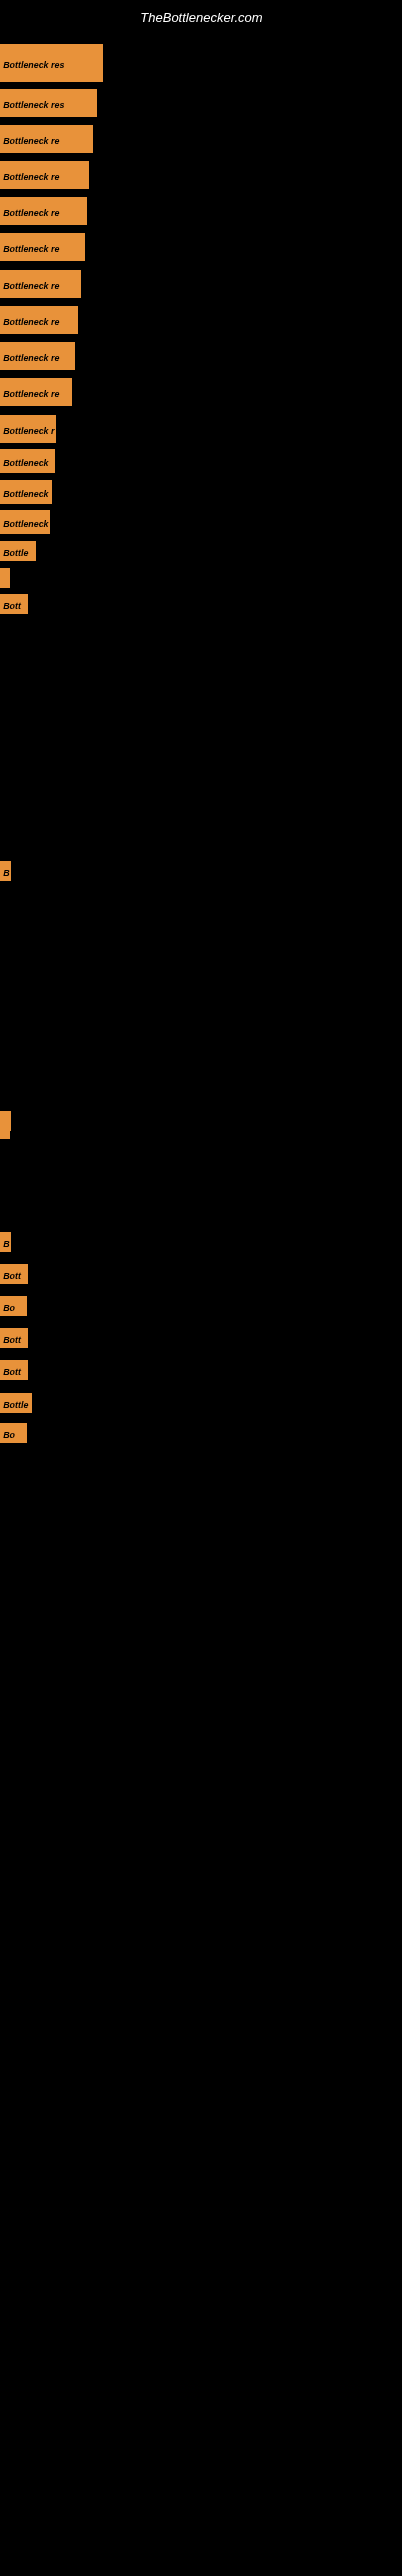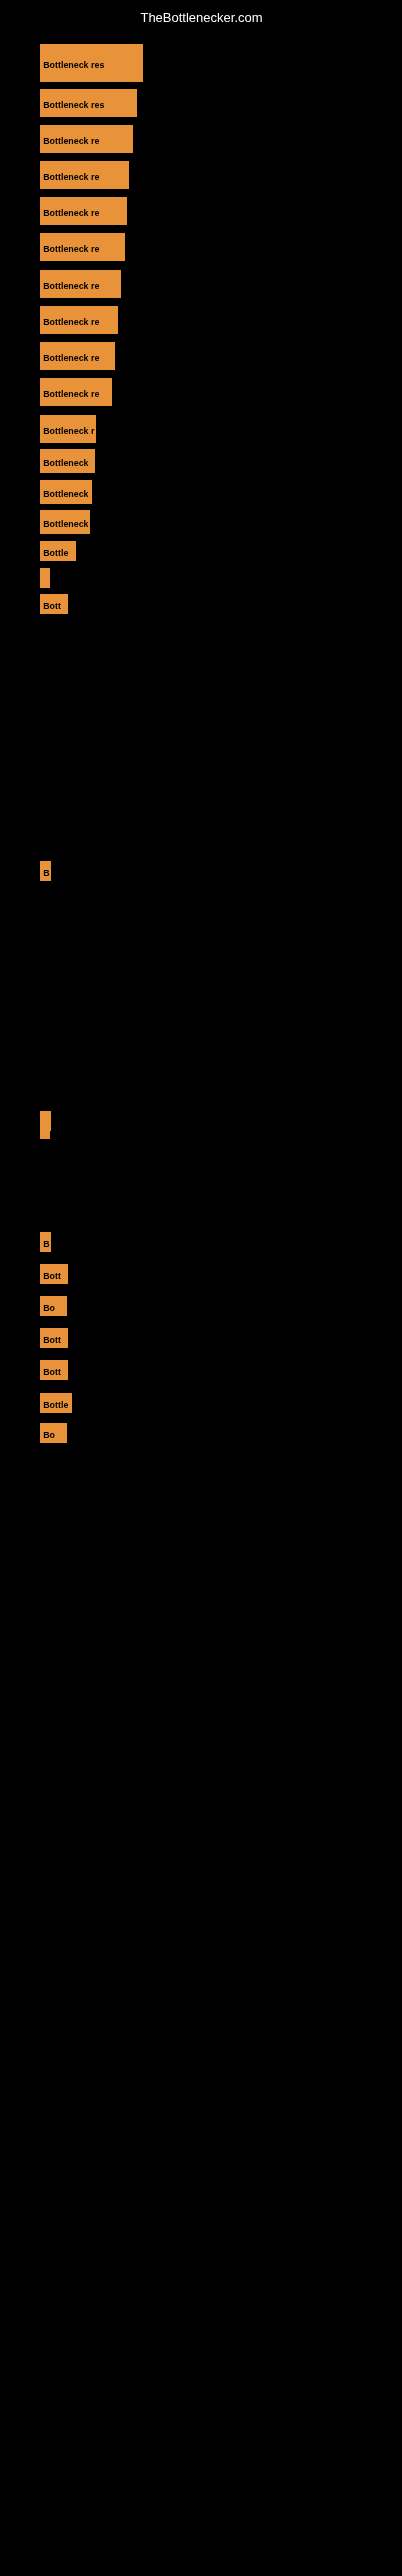--- a/index.html
+++ b/index.html
@@ -1,39 +1,39 @@
 <!DOCTYPE html>
 <html style="font-size:13px"><head>
   <meta charset="utf-8">
   <style>
     * {
       margin: 0;
       padding: 0;
       box-sizing: border-box;
+      font-style: italic;
     }
     body {
       background-color: #000000;
       width: 403px;
       min-height: 2576px;
       font-family: Arial, sans-serif;
       position: relative;
     }
     .site-title {
       text-align: center;
       color: #ffffff;
       font-size: 13px;
       padding: 6.4px 0;
       position: absolute;
       top: 3.2px;
       width: 100%;
     }
     .bar-container {
       position: absolute;
       left: 0;
-      margin-left: 40px;
     }
     .bar-label {
       background-color: #e8923a;
       color: #000000;
       font-size: 8.9px;
       font-weight: bold;
       padding: 1.6px 3.2px;
       white-space: nowrap;
       overflow: hidden;
       display: inline-block;

